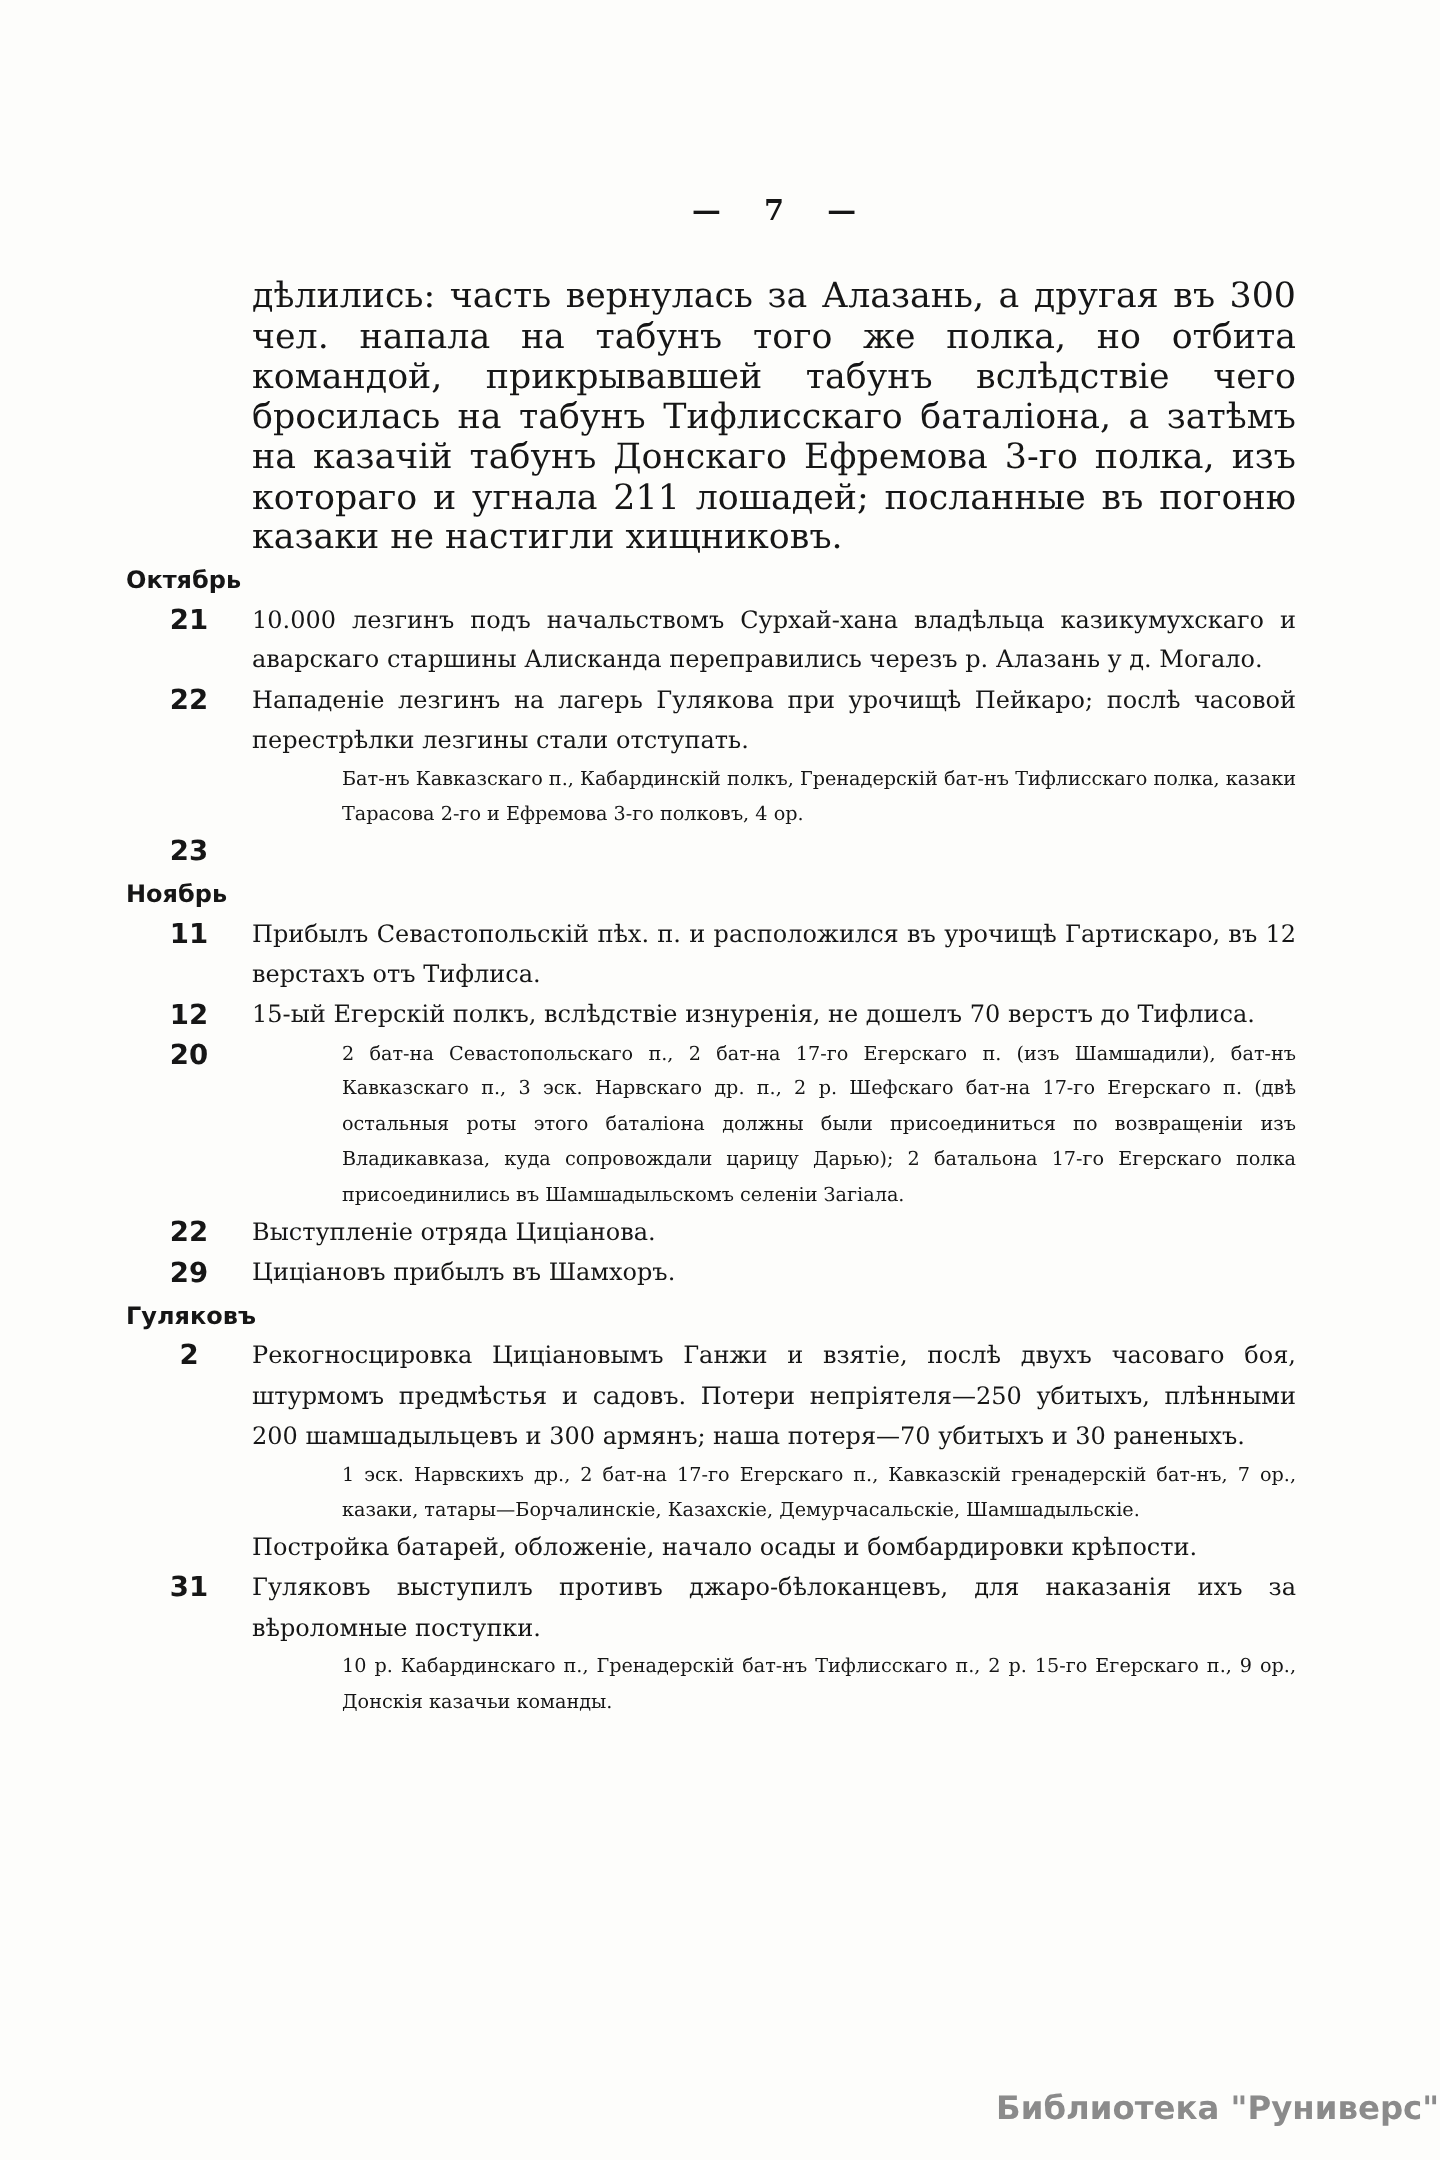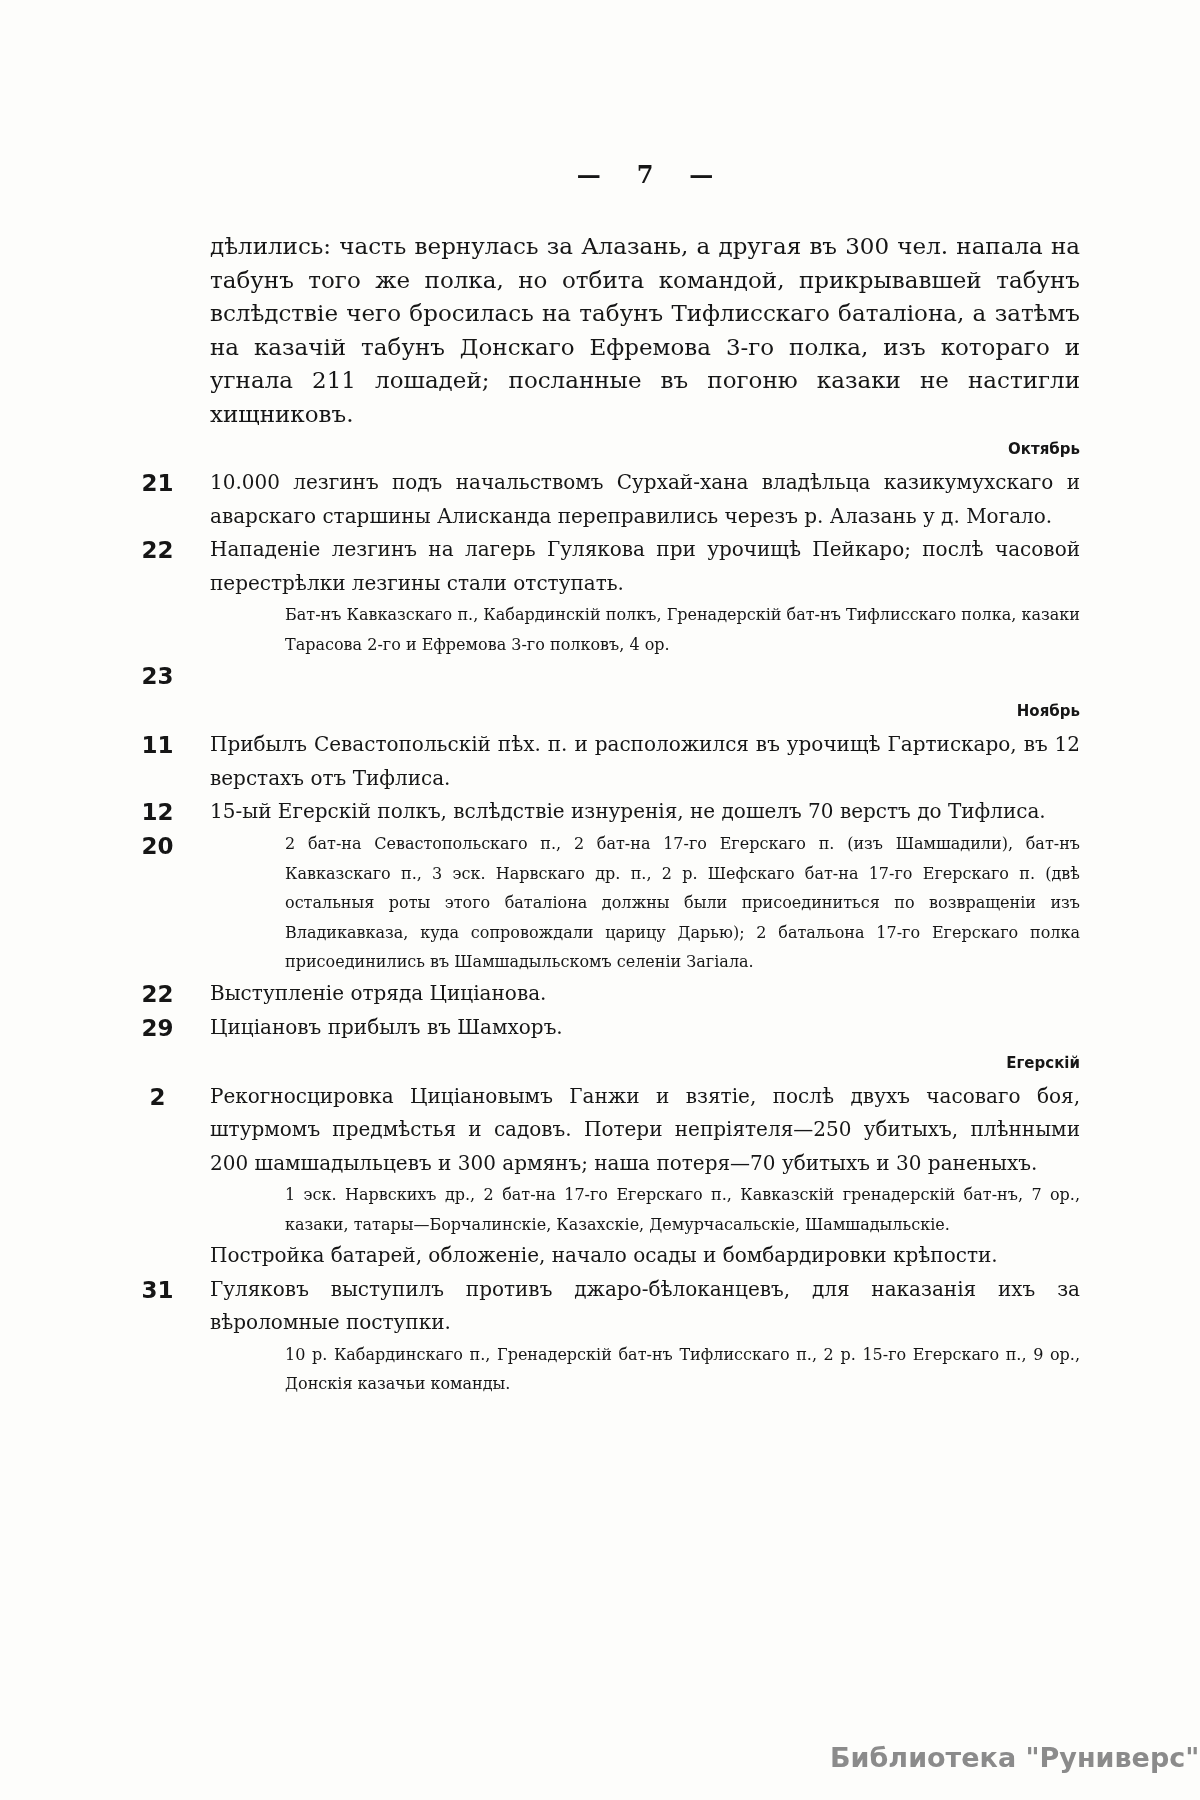--- a/index.html
+++ b/index.html
@@ -20,28 +20,28 @@
     font-family:"DejaVu Serif", serif;
   }
   .pageheader .dash { letter-spacing:0; }
   .body {
     position:absolute;
     top:230px; left:105px; width:975px;
   }
   p { margin:0; }
   .cont-para {
     margin-left:105px; width:870px;
-    font-size:23px; line-height:33.5px;
+    font-size:29px; line-height:33.5px;
     text-align:justify;
   }
   .month {
     margin:1px 0 0 0;
     font-family:"DejaVu Sans", sans-serif;
     font-weight:bold;
-    font-size:15px; line-height:34px;text-align:right;
+    font-size:20px; line-height:34px;
   }
   .entry { display:flex; align-items:flex-start; }
   .entry .day {
     flex:0 0 105px;
     font-family:"DejaVu Sans", sans-serif;
     font-weight:bold;
     font-size:23px; line-height:34px;
     text-align:center;
   }
   .entry .txt { flex:0 0 870px; width:870px; }
@@ -135,21 +135,21 @@
 
       <div class="entry">
         <div class="day">29</div>
         <div class="txt">
           <p class="main">Циціановъ прибылъ въ Шамхоръ.</p>
         </div>
       </div>
     </section>
 
     <section>
-      <h2 class="month">Егерскій</h2>
+      <h2 class="month">Гуляковъ</h2>
 
       <div class="entry">
         <div class="day">2</div>
         <div class="txt">
           <p class="main">Рекогносцировка Циціановымъ Ганжи и взятіе, послѣ двухъ часоваго боя, штурмомъ предмѣстья и садовъ. Потери непріятеля—250 убитыхъ, плѣнными 200 шамшадыльцевъ и 300 армянъ; наша потеря—70 убитыхъ и 30 раненыхъ.</p>
           <p class="note">1 эск. Нарвскихъ др., 2 бат-на 17-го Егерскаго п., Кавказскій гренадерскій бат-нъ, 7 ор., казаки, татары—Борчалинскіе, Казахскіе, Демурчасальскіе, Шамшадыльскіе.</p>
           <p class="main">Постройка батарей, обложеніе, начало осады и бомбардировки крѣпости.</p>
         </div>
       </div>
 

